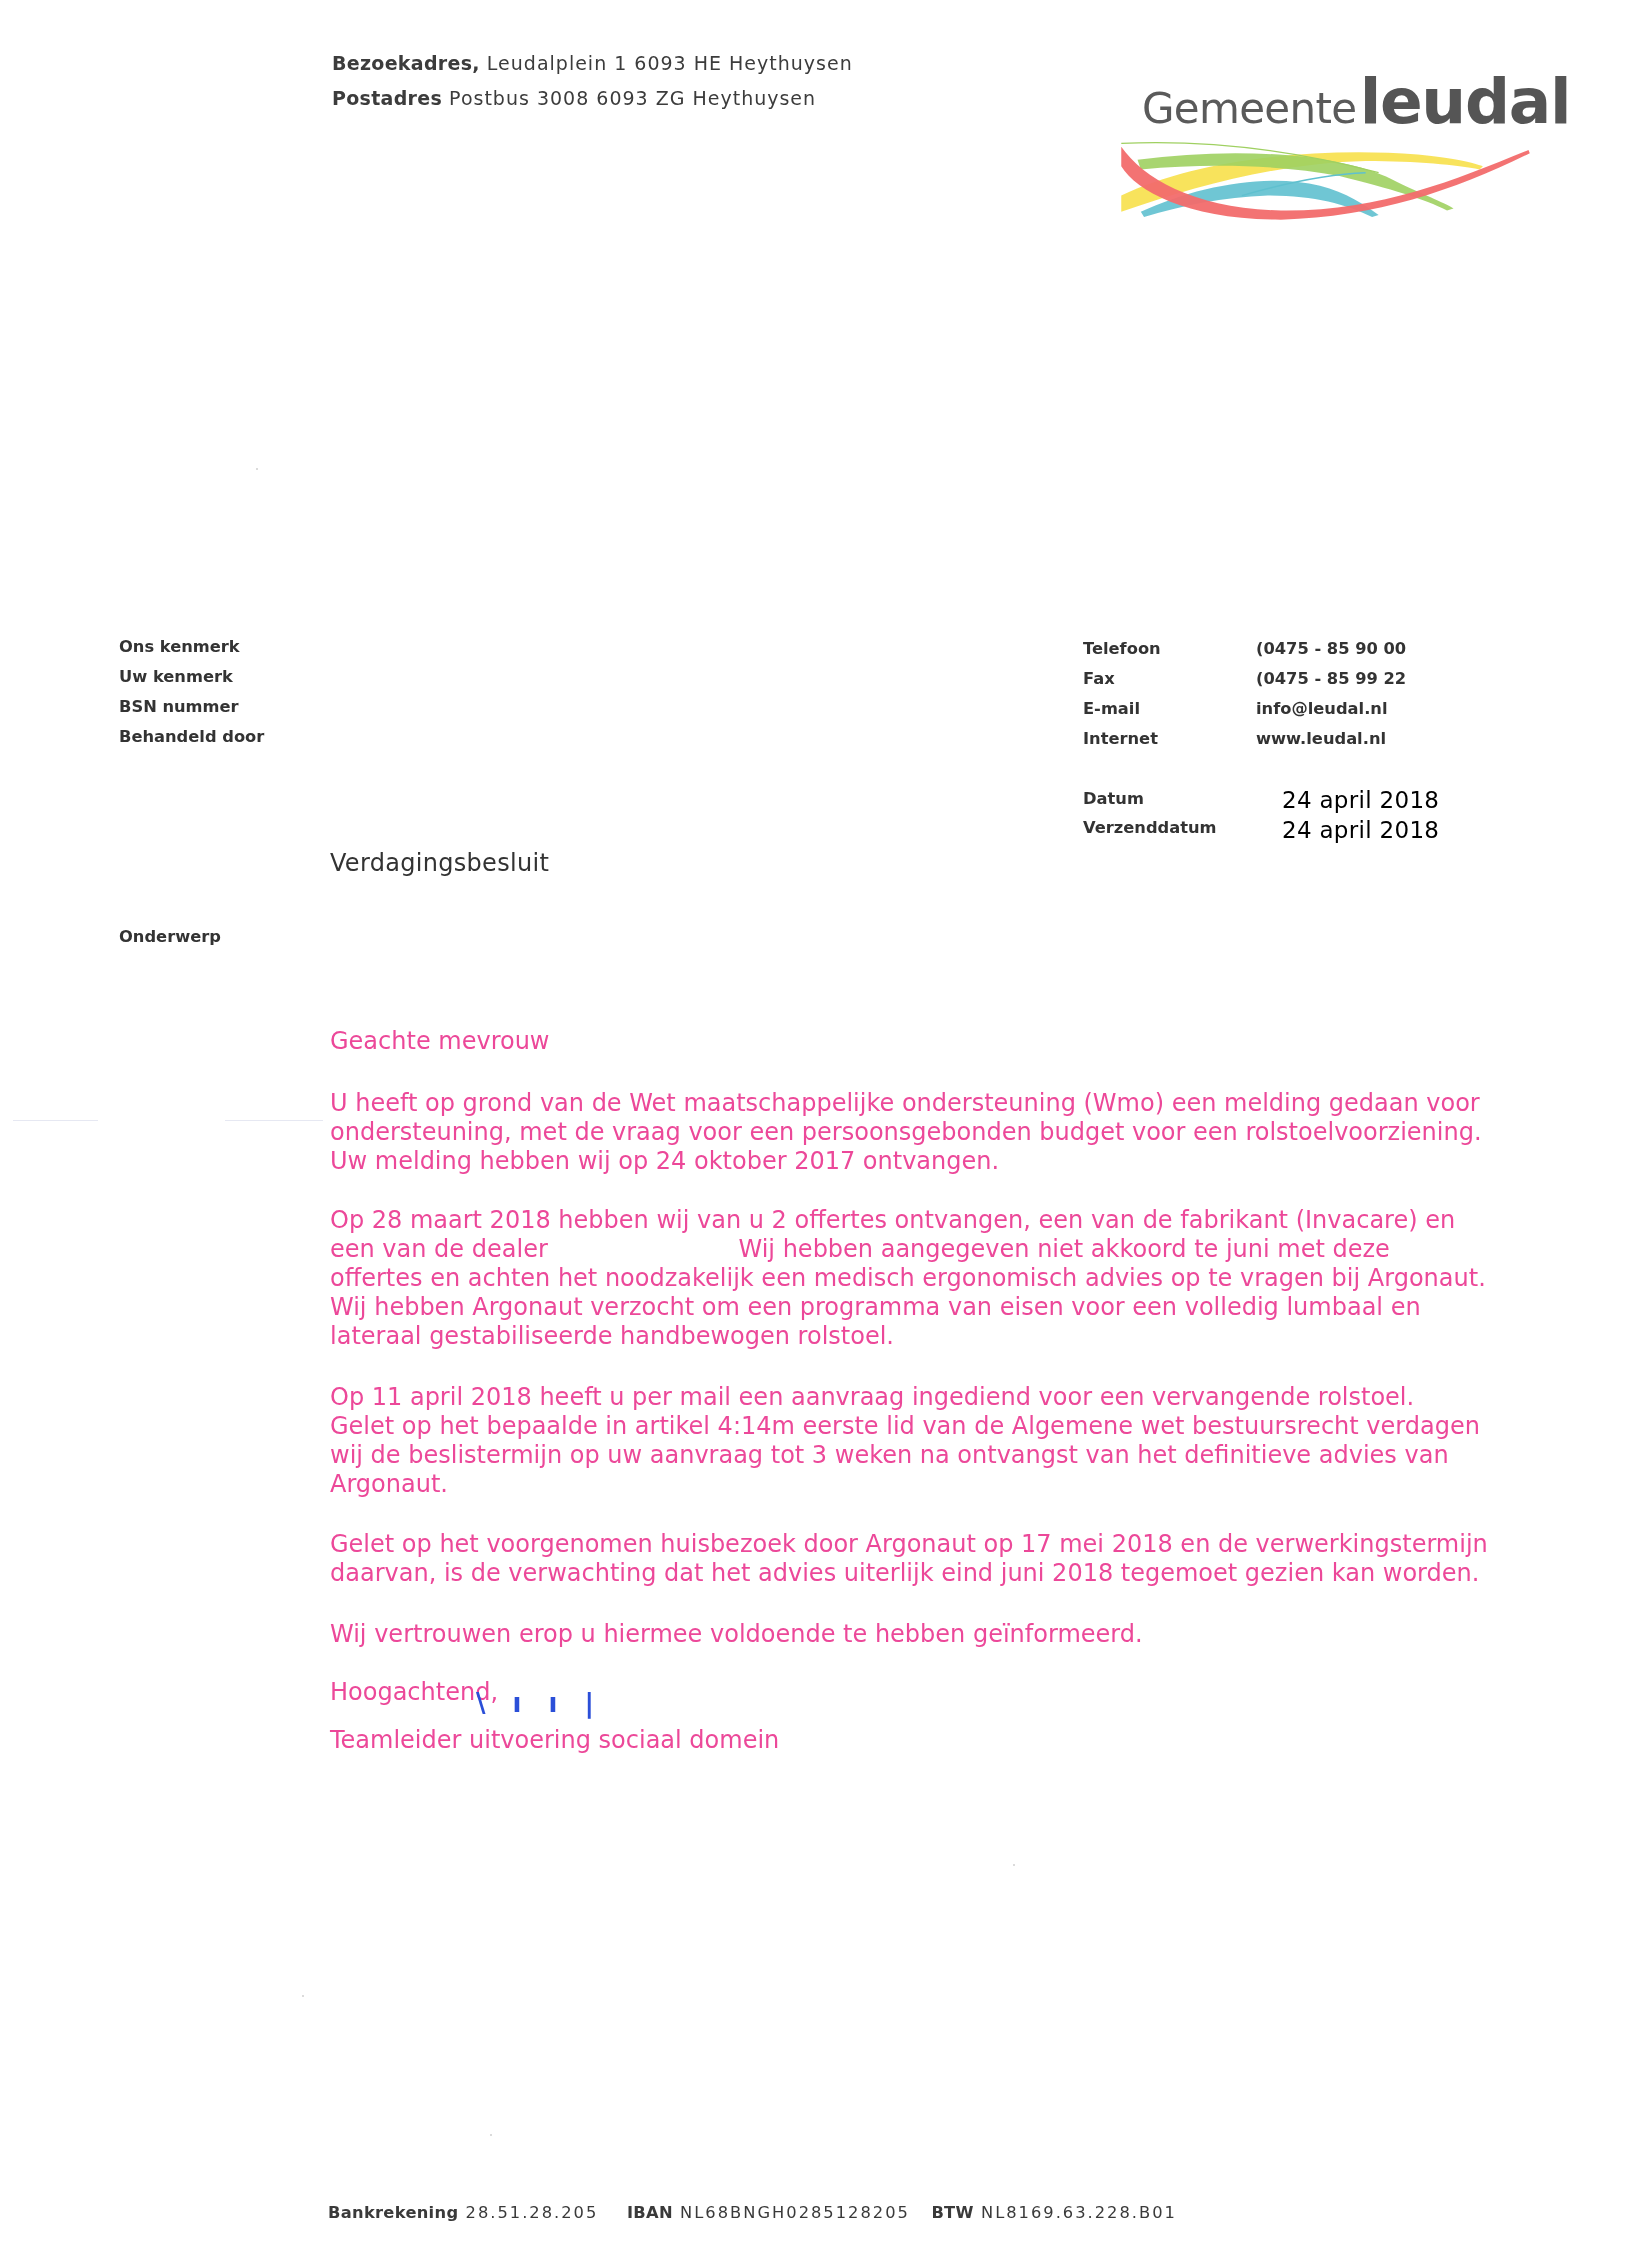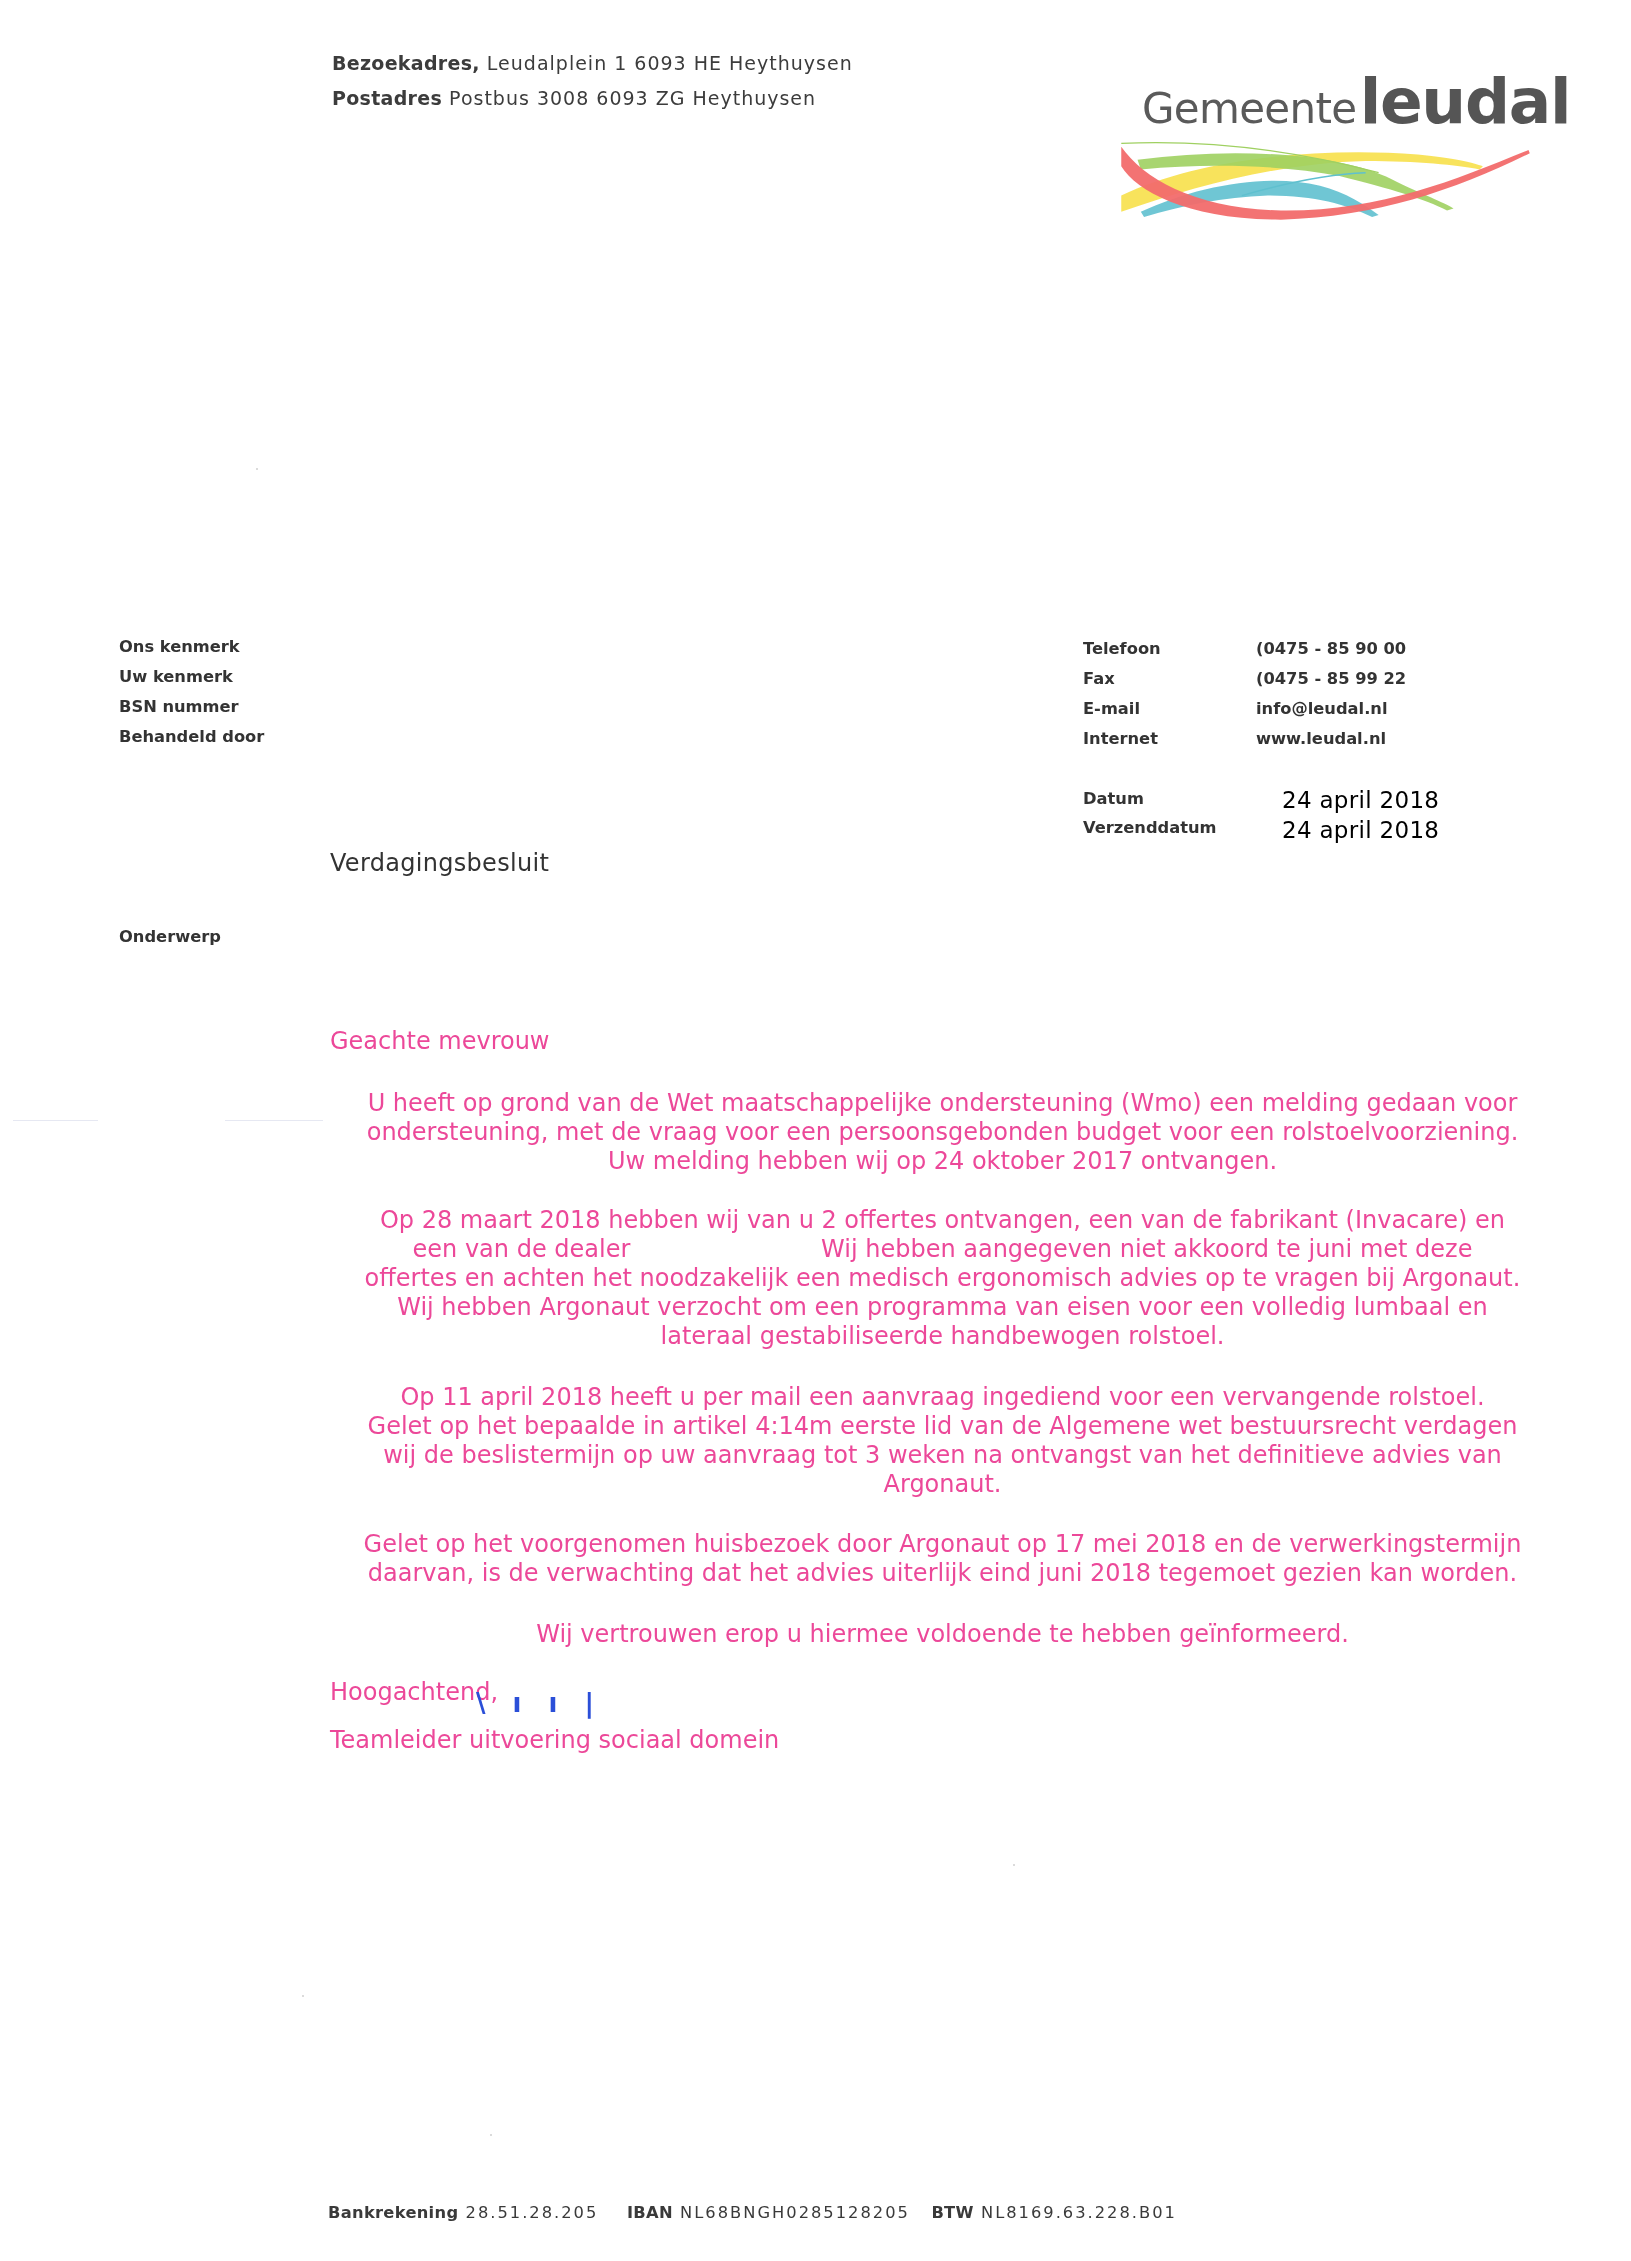--- a/index.html
+++ b/index.html
@@ -9,21 +9,21 @@
   .addr { font-size: 19px; letter-spacing: 1px; color: #3c3c3c; }
   .addr b { font-weight: bold; letter-spacing: 0.3px; }
   .logo-text { font-family: "DejaVu Sans", sans-serif; color: #5a5a5a; margin-left: 21px; }
   .logo-light { font-size: 42px; font-weight: normal; letter-spacing: -0.7px; }
   .logo-bold { font-size: 63px; font-weight: bold; letter-spacing: -1.3px; color: #555555; }
   .meta-label { font-size: 16.3px; font-weight: bold; color: #333333; }
   .meta-val { font-size: 16.3px; font-weight: bold; color: #333333; }
   .date-val { font-size: 23px; color: #000000; letter-spacing: 0.3px; margin-left: 26px; }
   .subject { font-size: 24px; color: #333333; letter-spacing: 0.3px; }
   .body-text { font-size: 24px; color: #ec4899; line-height: 29px; white-space: normal; width: 1225px; }
-  .body-text p { margin: 0; text-align: center; }
+  .body-text p { margin: 0; }
   .footer { font-size: 16.3px; color: #3a3a3a; letter-spacing: 2px; }
   .footer b { font-weight: bold; letter-spacing: 0.3px; }
   .sig { color: #2b4fd8; font-size: 26px; font-weight: bold; }
   .scan-line { position: absolute; height: 1.3px; background: #e6e8f2; }
   .speck { position: absolute; width: 2px; height: 2px; background: #cfcfcf; border-radius: 50%; }
 </style>
 </head>
 <body>
 
 <div class="abs addr" style="left:332px; top:52px;">

